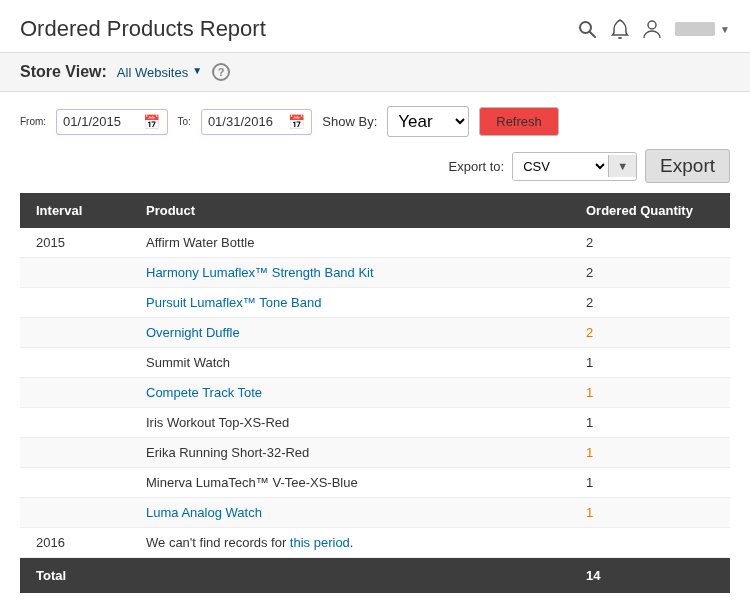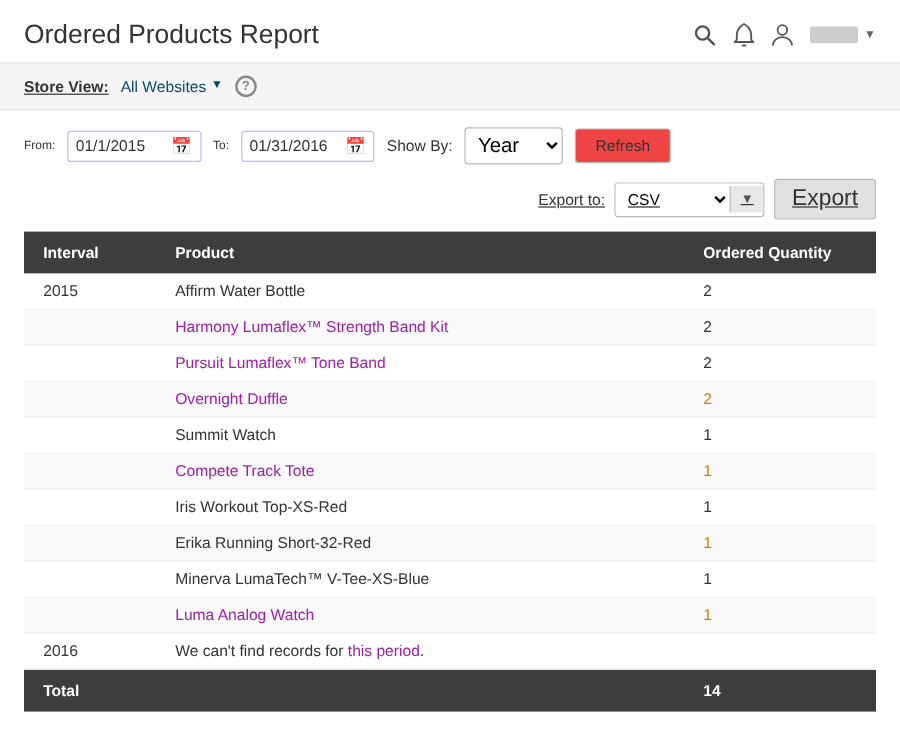--- a/index.html
+++ b/index.html
@@ -20,21 +20,21 @@
 
     
     .store-bar {
       background: #f5f5f5;
       padding: 10px 20px;
       display: flex;
       align-items: center;
       gap: 10px;
       border-bottom: 1px solid #e0e0e0;
     }
-    .store-label { font-weight: 600; font-size: 13px; text-decoration: underline; }
+    .store-label { font-weight: 600; font-size: 16px; }
     .store-select {
       display: flex;
       align-items: flex-start;
       gap: 4px;
       cursor: pointer;
       color: #0c4a6e;
       font-size: 13px;
     }
     .help-icon {
       width: 18px; height: 18px;
@@ -89,21 +89,20 @@
       color: #333;
     }
 
     
     .export-row {
       padding: 4px 20px 10px 20px;
       display: flex;
       align-items: center;
       justify-content: flex-end;
       gap: 8px;
-      text-decoration: underline;
     }
     .export-label { font-size: 13px; color: #333; }
     .export-select-wrap {
       display: flex;
       align-items: center;
       border: 1px solid #bbb;
       border-radius: 3px;
       overflow: hidden;
     }
     .export-select {
@@ -162,21 +161,21 @@
     .report-table tfoot tr {
       background: #3d3d3d;
       color: #fff;
     }
     .report-table tfoot td {
       padding: 10px 16px;
       font-size: 13px;
       font-weight: 600;
     }
     .interval-cell { color: #333; vertical-align: top; }
-    .product-link { color: #a21caf; text-decoration: none; }
+    .product-link { color: #0369a1; text-decoration: none; }
     .qty-orange { color: #e07b00; }
 
     
     svg { display: inline-block; vertical-align: middle; }
 
     .table-wrap {
       padding: 0 20px 20px 20px;
     }
 
     .chevron-down { font-size: 10px; color: #666; }

